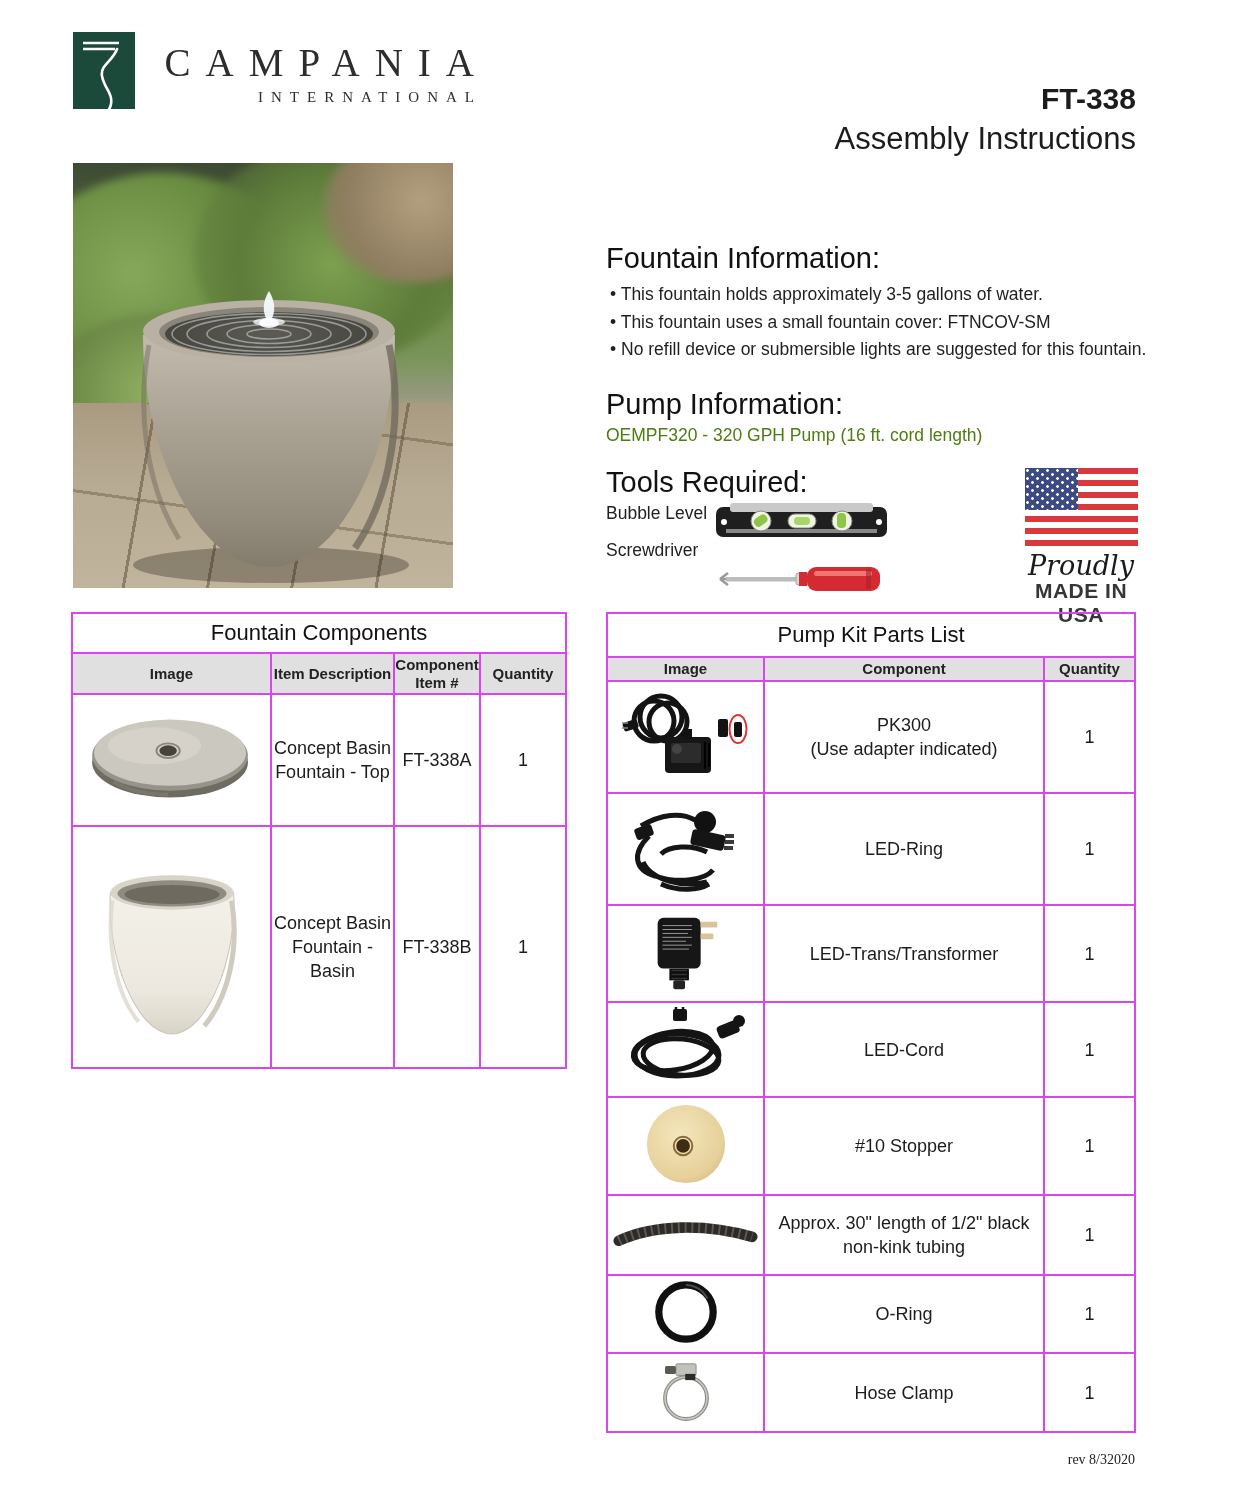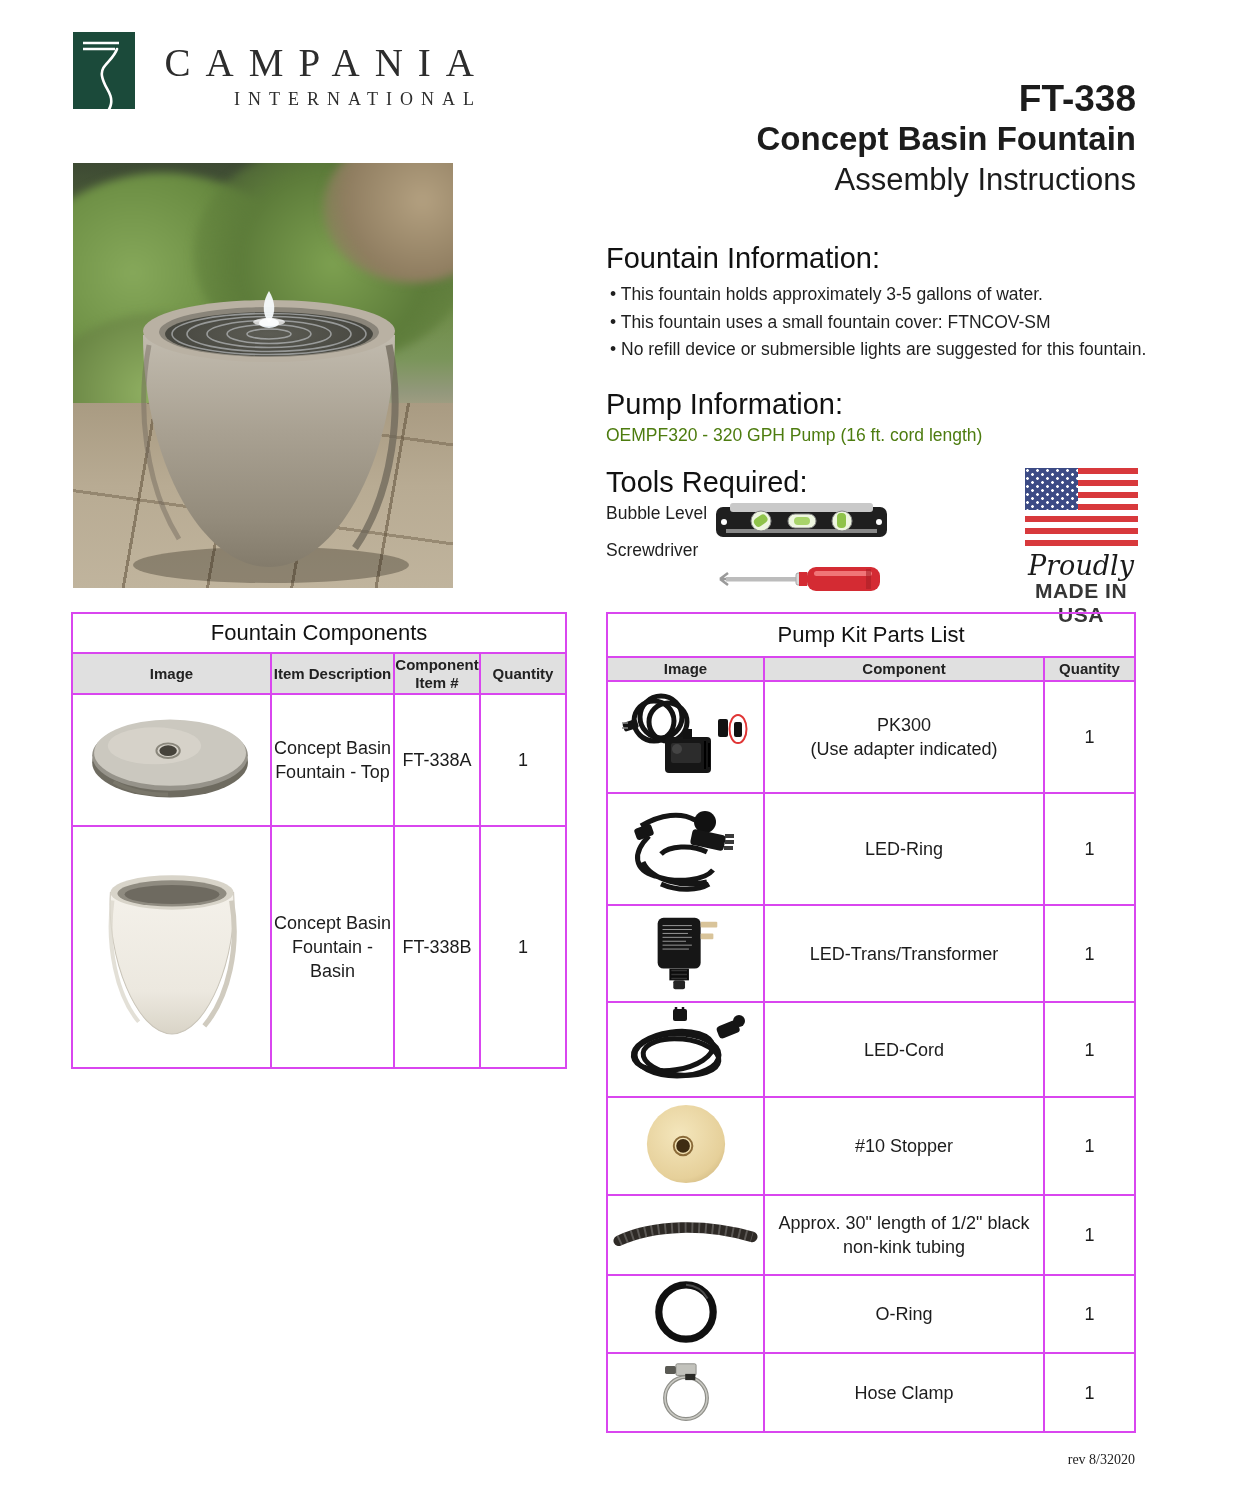--- a/index.html
+++ b/index.html
@@ -12,27 +12,27 @@
 
   
   .logo-box { position:absolute; left:65px; top:32px; width:62px; height:77px; background:#1B4A3A; }
   .logo-box svg { display:block; width:100%; height:100%; }
   .brand-text { position:absolute; left:136px; top:40px; width:330px; text-align:right; }
   .brand-name {
     font-family:"Liberation Serif", serif; font-size:39px; font-weight:400;
     letter-spacing:15px; color:#2d2d2d; margin-right:-15px; line-height:46px;
   }
   .brand-subtitle {
-    font-family:"Liberation Serif", serif; font-size:18px; letter-spacing:8px;
+    font-family:"Liberation Serif", serif; font-size:15px; letter-spacing:8px;
     color:#2d2d2d; margin-right:-8px; margin-top:3px;
   }
 
   
   .titles { position:absolute; right:122px; top:80px; text-align:right; }
-  .titles .model   { font-size:37px; font-weight:bold; line-height:38px; }
+  .titles .model   { font-size:30px; font-weight:bold; line-height:38px; }
   .titles .product { font-size:33px; font-weight:bold; line-height:41px; }
   .titles .doc     { font-size:31px; font-weight:400;  line-height:41px; }
 
   
   .photo { position:absolute; left:65px; top:163px; width:380px; height:425px; overflow:hidden;
            background:linear-gradient(180deg,#3d4a33 0%,#4a5a38 10%,#5f7840 22%,#6f8c48 34%,#7a955a 46%,#93987c 54%,#b3a78c 62%,#b7ab91 100%); }
   .photo .blob { position:absolute; border-radius:50%; filter:blur(4px); }
   .photo .pavers { position:absolute; left:0; bottom:0; width:100%; height:185px;
     background:
       repeating-linear-gradient(100deg, rgba(95,80,58,0) 0 80px, rgba(95,80,58,.55) 80px 83px),
@@ -91,21 +91,20 @@
       <path d="M44,17 c-4,12 -17,16 -15,27 c2,12 11,17 9,28 c-1.5,8 -8,12 -14,14" stroke="#ffffff" stroke-width="2.6" fill="none" stroke-linecap="round"></path>
     </svg>
   </div>
   <div class="brand-text">
     <div class="brand-name">CAMPANIA</div>
     <div class="brand-subtitle">INTERNATIONAL</div>
   </div>
 
   <div class="titles">
     <div class="model">FT-338</div>
-    <div class="product">Concept Basin Fountain</div>
     <div class="doc">Assembly Instructions</div>
   </div>
 
   <div class="photo">
     <div class="blob" style="left:-60px; top:10px; width:300px; height:250px; background:radial-gradient(circle at 40% 40%, #86a85a 0%, #6a8c42 45%, #49662e 80%, rgba(60,80,40,0) 100%);"></div>
     <div class="blob" style="left:120px; top:-20px; width:280px; height:220px; background:radial-gradient(circle at 50% 55%, #7da050 0%, #5d7c3a 50%, rgba(60,80,40,0) 95%);"></div>
     <div class="blob" style="left:-40px; top:150px; width:260px; height:200px; background:radial-gradient(circle at 45% 40%, #90b062 0%, #647f40 55%, rgba(70,90,45,0) 95%);"></div>
     <div class="blob" style="right:-50px; top:-30px; width:180px; height:150px; background:radial-gradient(circle at 55% 45%, #b3a080 0%, #8f7d60 60%, rgba(130,110,85,0) 100%);"></div>
     <div class="pavers"></div>
     <svg class="fountain" width="380" height="425" viewBox="0 0 380 425">

